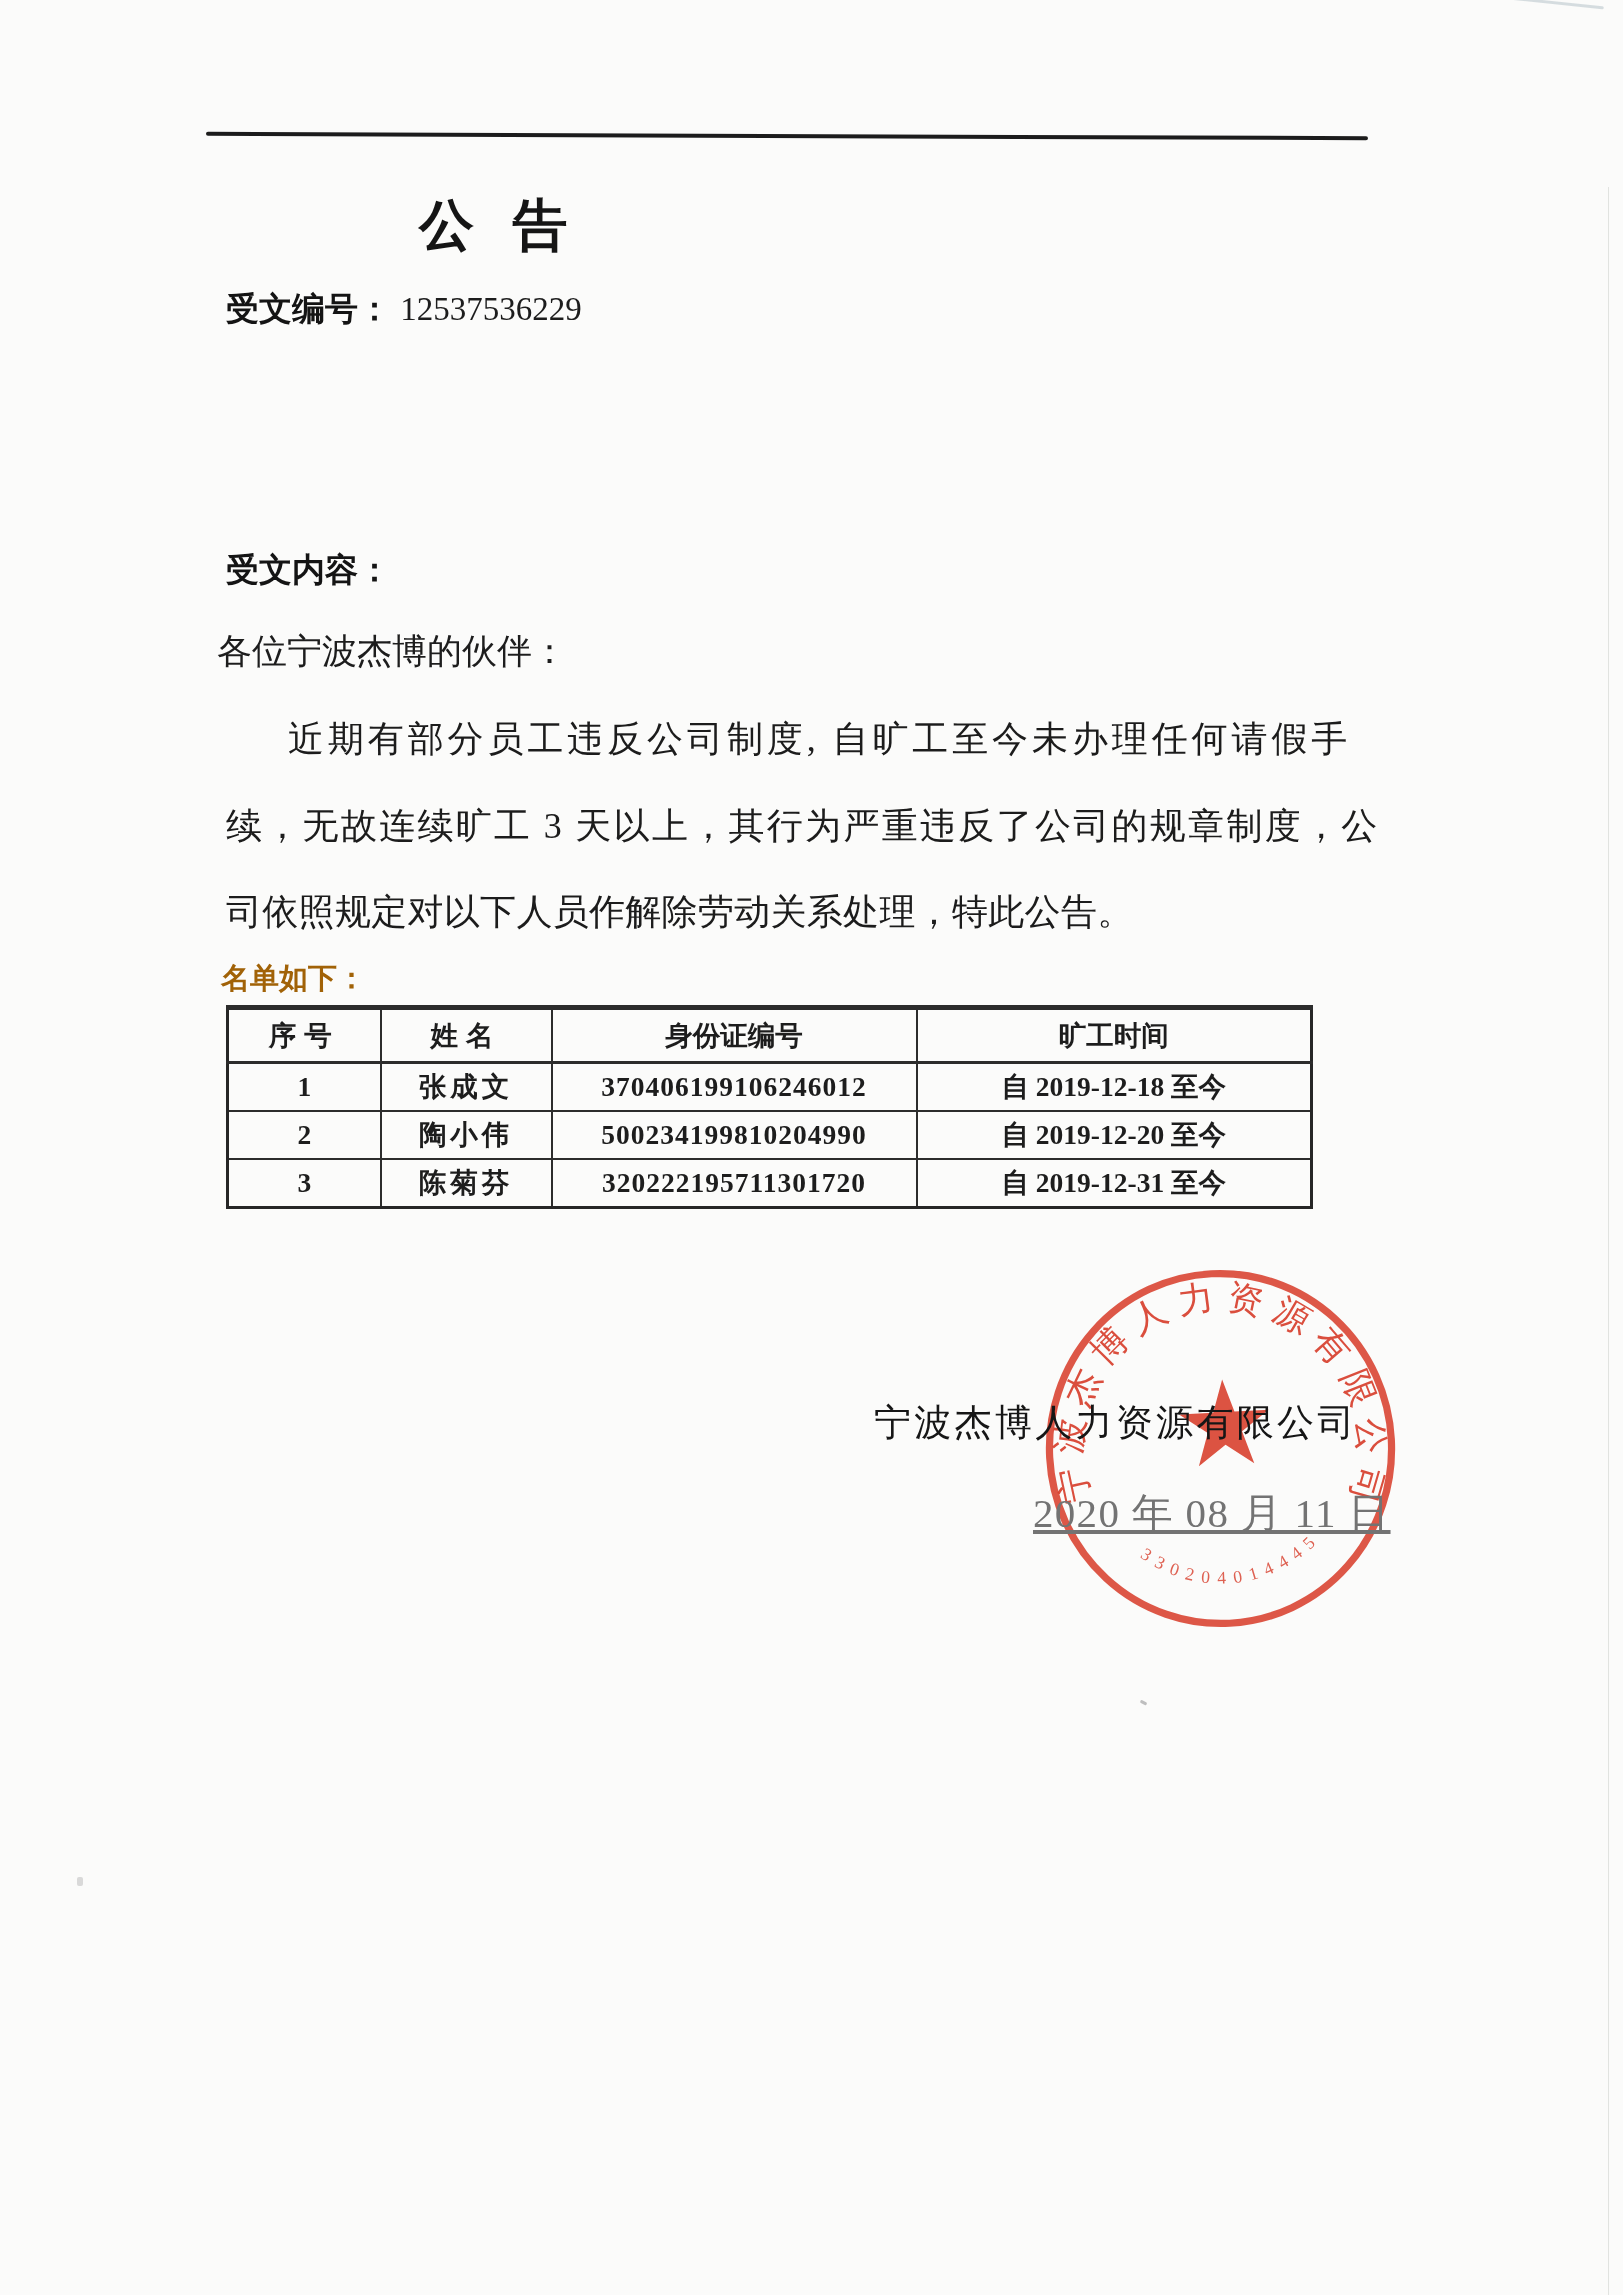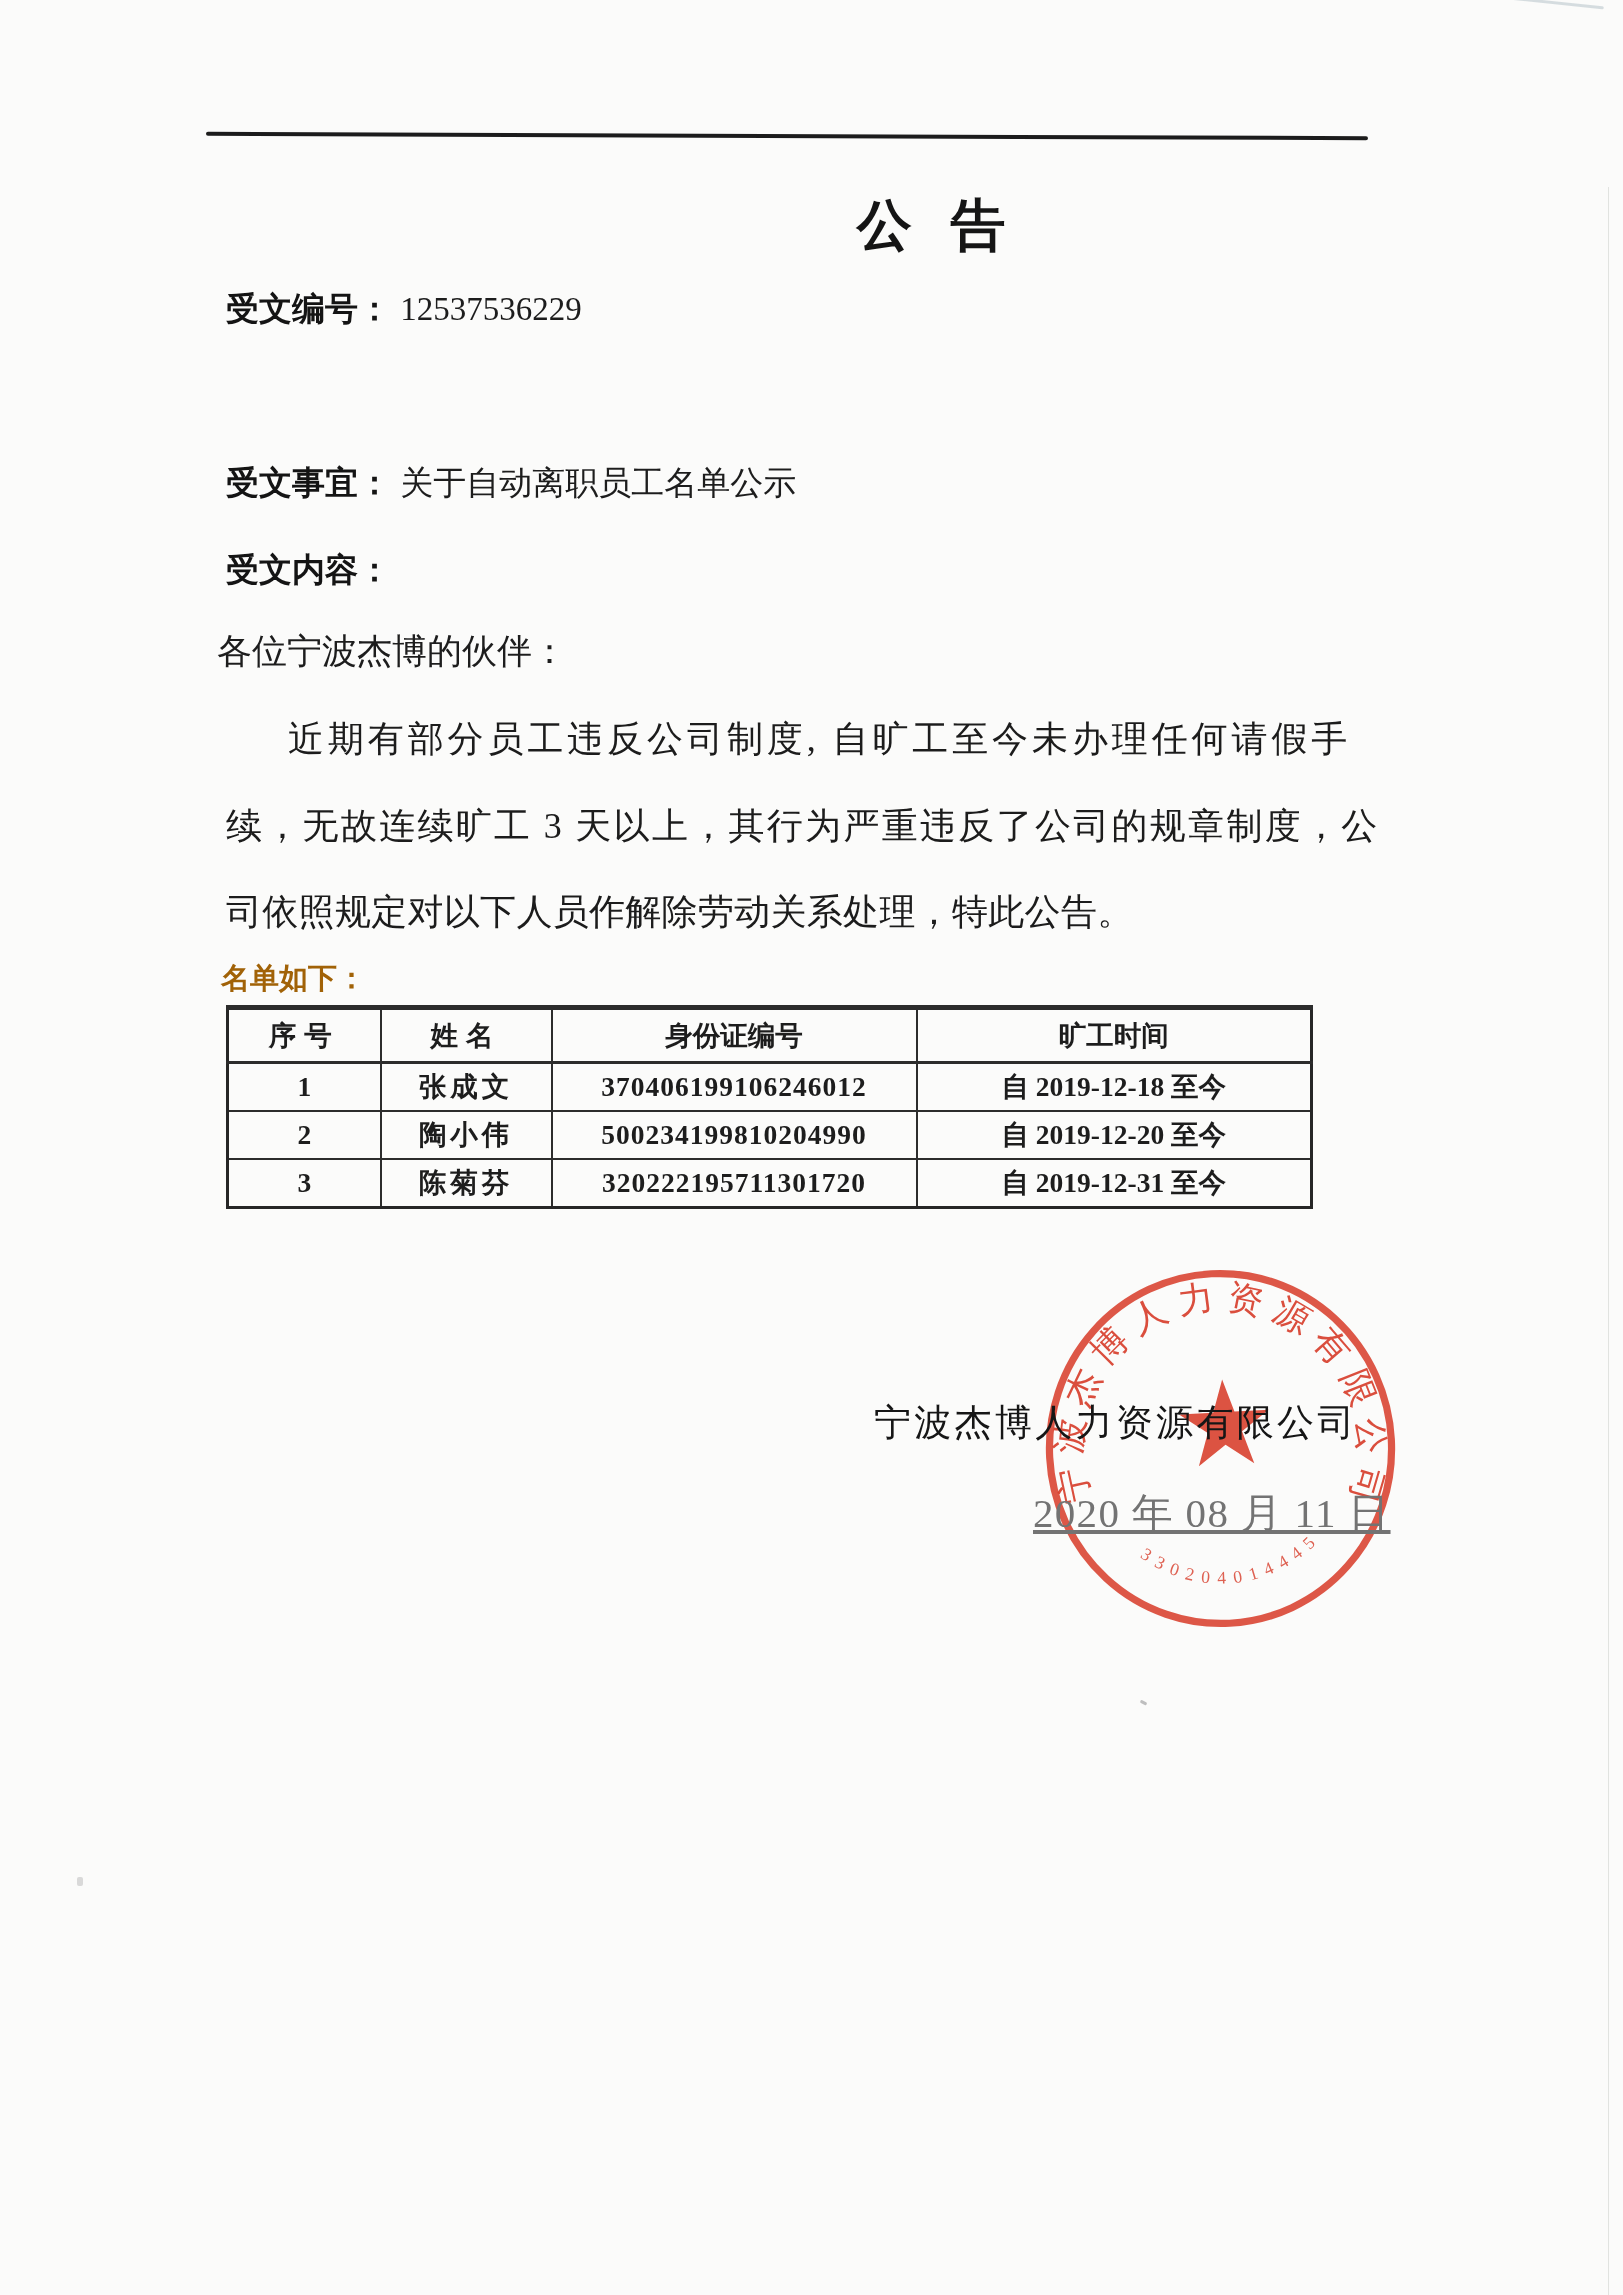--- a/index.html
+++ b/index.html
@@ -13,21 +13,21 @@
   }
   .abs{position:absolute;}
   .top-rule{
     left:206px;top:134px;width:1162px;height:3.9px;
     background:#1c1c1c;border-radius:2px;
     transform:rotate(0.22deg);
   }
   .doc-title{
     left:419px;top:189px;width:589px;
     font-size:55px;font-weight:bold;
-    text-align:right;word-spacing:19.6px;letter-spacing:2.6px;
+    text-align:left;word-spacing:19.6px;letter-spacing:2.6px;
     color:#151515;
   }
   .meta-line{left:226px;height:39px;font-size:33px;white-space:nowrap;}
   .meta-line .lbl{font-weight:bold;color:#141414;text-align:right;}
   .meta-line .val{margin-left:9.2px;font-weight:normal;color:#1d1d1d;}
   .m0{top:287px;} .m1{top:374px;} .m2{top:461px;} .m3{top:548px;}
   .salutation{left:217px;top:628px;font-size:35px;}
   .para-line{left:226px;font-size:36px;white-space:nowrap;color:#1c1c1c;}
   .p0{top:715px;text-indent:62px;letter-spacing:3.9px;}
   .p1{top:802px;letter-spacing:2.3px;}
@@ -74,23 +74,20 @@
 <body>
 
 <div class="page">
 
   <div class="abs top-rule"></div>
 
   <div class="abs doc-title">公 告</div>
 
   <div class="abs meta-line m0">
     <span class="lbl">受文编号：</span><span class="val">12537536229</span>
-  </div>
-  <div class="abs meta-line m2">
-    <span class="lbl">受文事宜：</span><span class="val">关于自动离职员工名单公示</span>
   </div>
   <div class="abs meta-line m3">
     <span class="lbl">受文内容：</span><span class="val"></span>
   </div>
 
   <div class="abs para-line p0">近期有部分员工违反公司制度, 自旷工至今未办理任何请假手</div>
 
   <div class="abs salutation">各位宁波杰博的伙伴：</div>
   <div class="abs para-line p1">续，无故连续旷工 3 天以上，其行为严重违反了公司的规章制度，公</div>
   <div class="abs para-line p2">司依照规定对以下人员作解除劳动关系处理，特此公告。</div>

